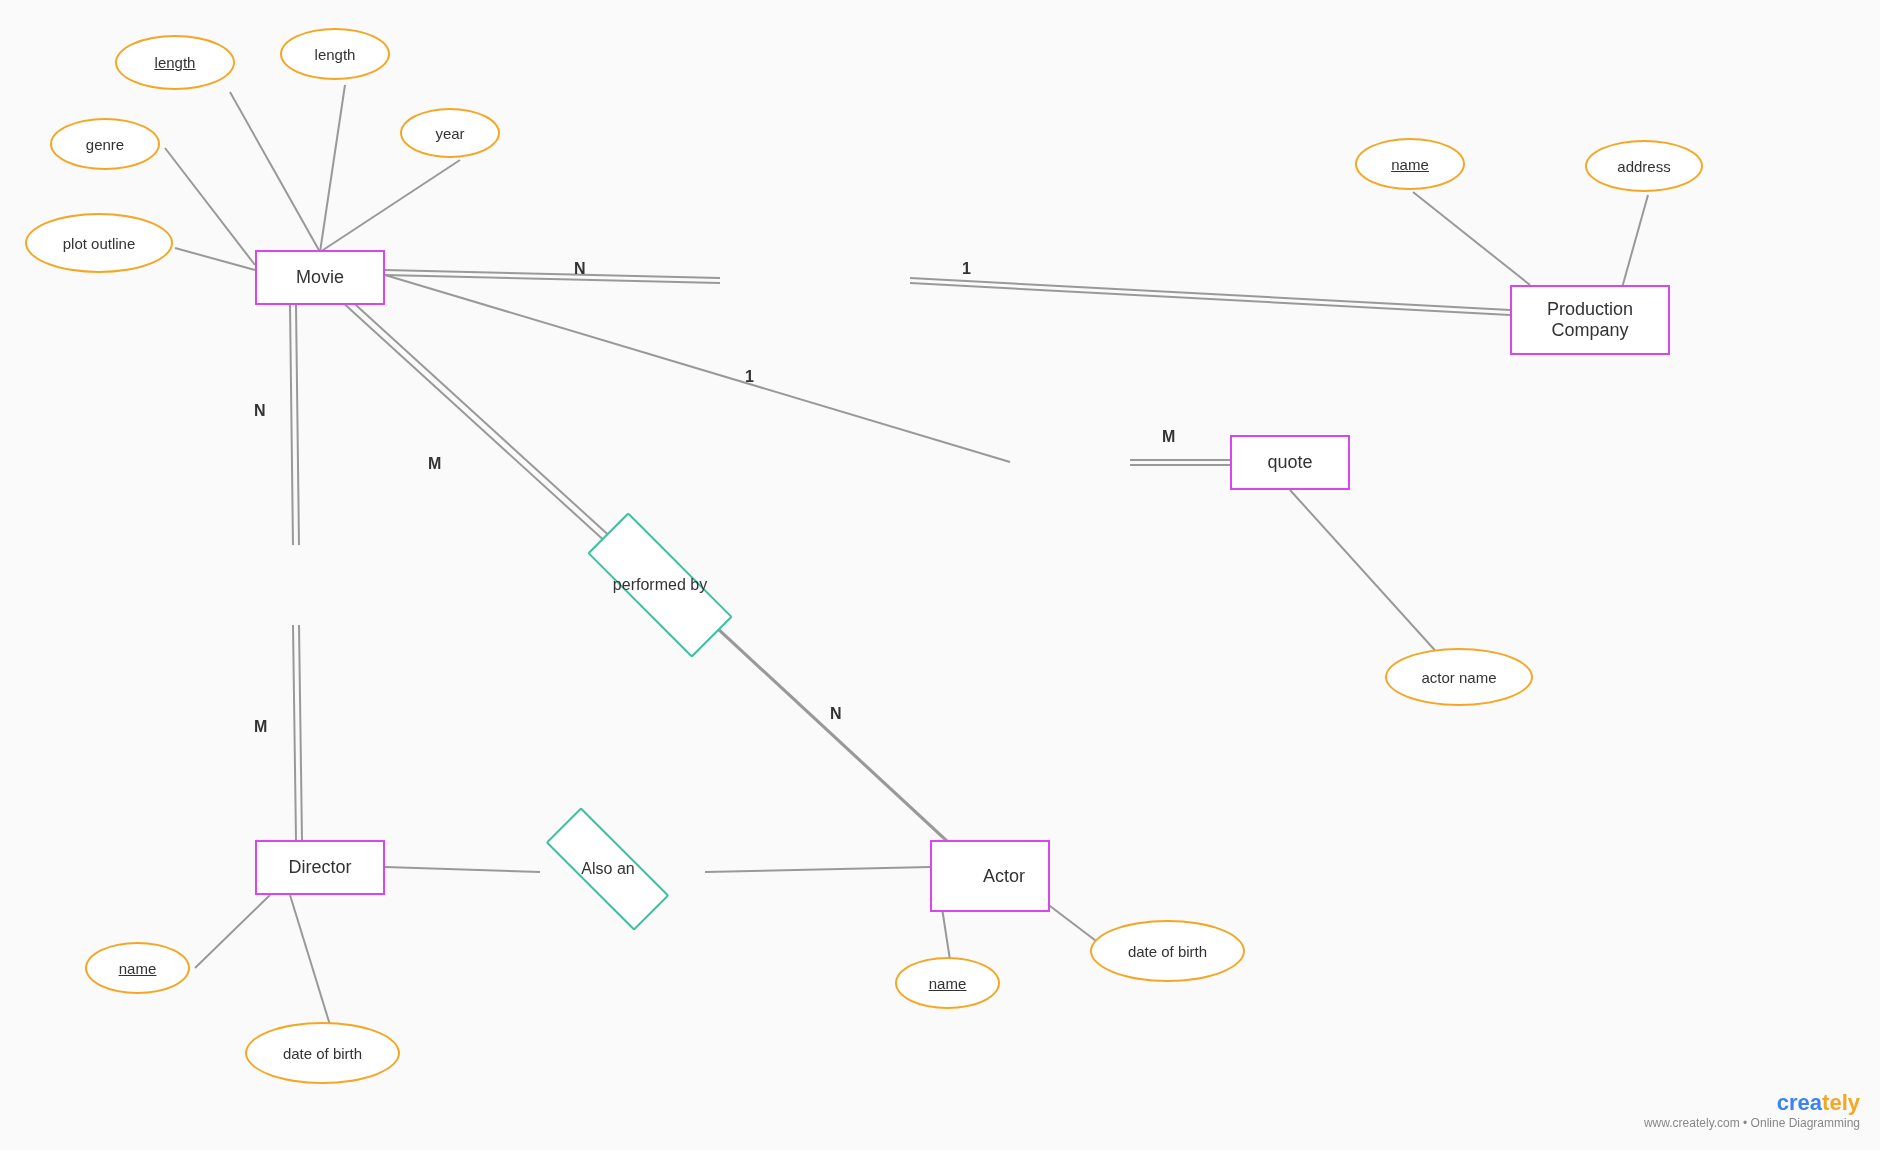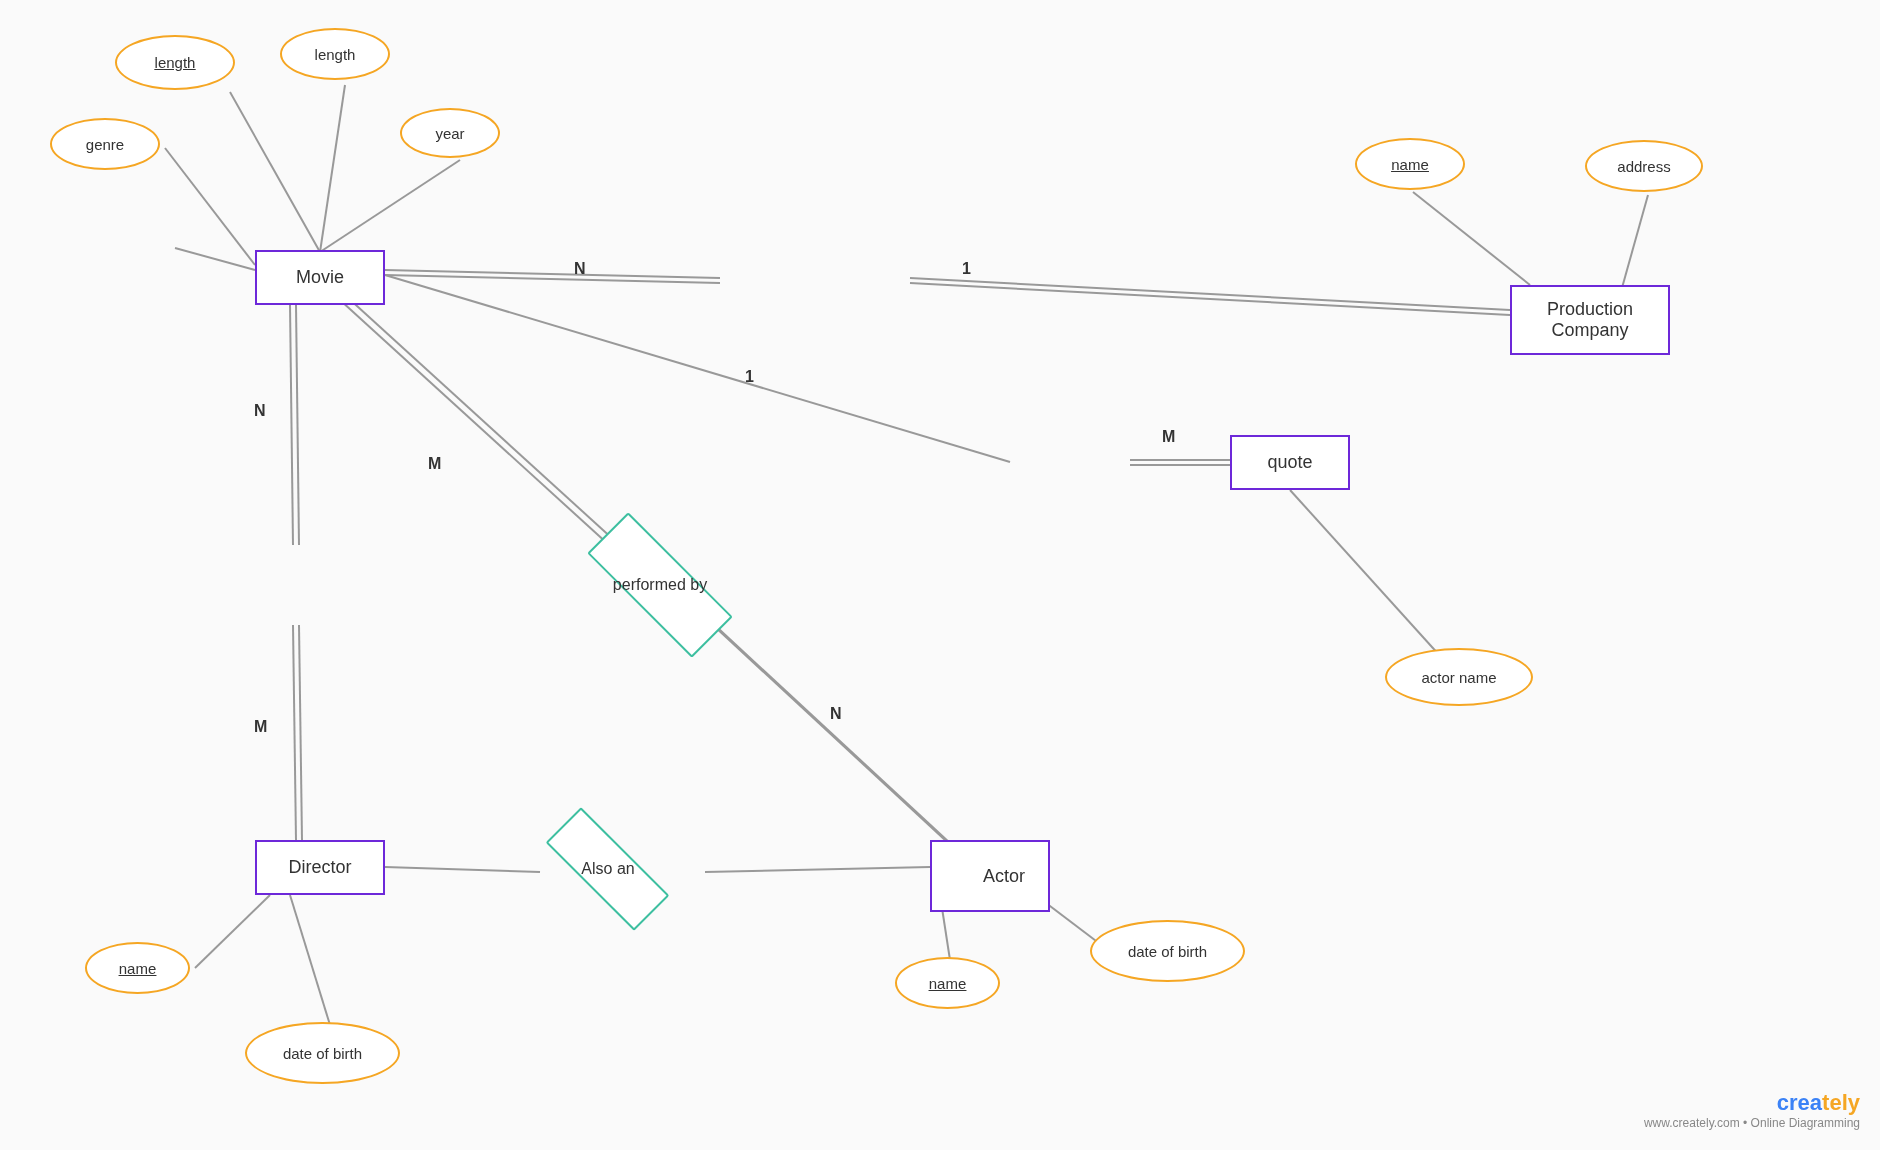--- a/index.html
+++ b/index.html
@@ -25,21 +25,21 @@
     }
     .node {
       position: absolute;
       display: flex;
       align-items: center;
       justify-content: center;
       text-align: center;
     }
     
     .entity {
-      border: 2px solid #6d28d9;
+      border: 2px solid #d946ef;
       background: white;
       padding: 8px 16px;
       font-size: 18px;
       color: #333;
       min-width: 100px;
     }
     
     .attribute {
       border: 2px solid #f5a623;
       border-radius: 50%;
@@ -183,20 +183,23 @@
   </div>
 
   <div class="node attribute" style="left:400px; top:108px; width:100px; height:50px;">
     <span>year</span>
   </div>
 
   <div class="node attribute" style="left:50px; top:118px; width:110px; height:52px;">
     <span>genre</span>
   </div>
 
+  <div class="node attribute" style="left:25px; top:213px; width:148px; height:60px;">
+    <span>plot outline</span>
+  </div>
 
   <div class="node attribute key-attr" style="left:1355px; top:138px; width:110px; height:52px;">
     <span><span>name</span></span>
   </div>
 
   <div class="node attribute" style="left:1585px; top:140px; width:118px; height:52px;">
     <span>address</span>
   </div>
 
   <div class="node attribute" style="left:1385px; top:648px; width:148px; height:58px;">

